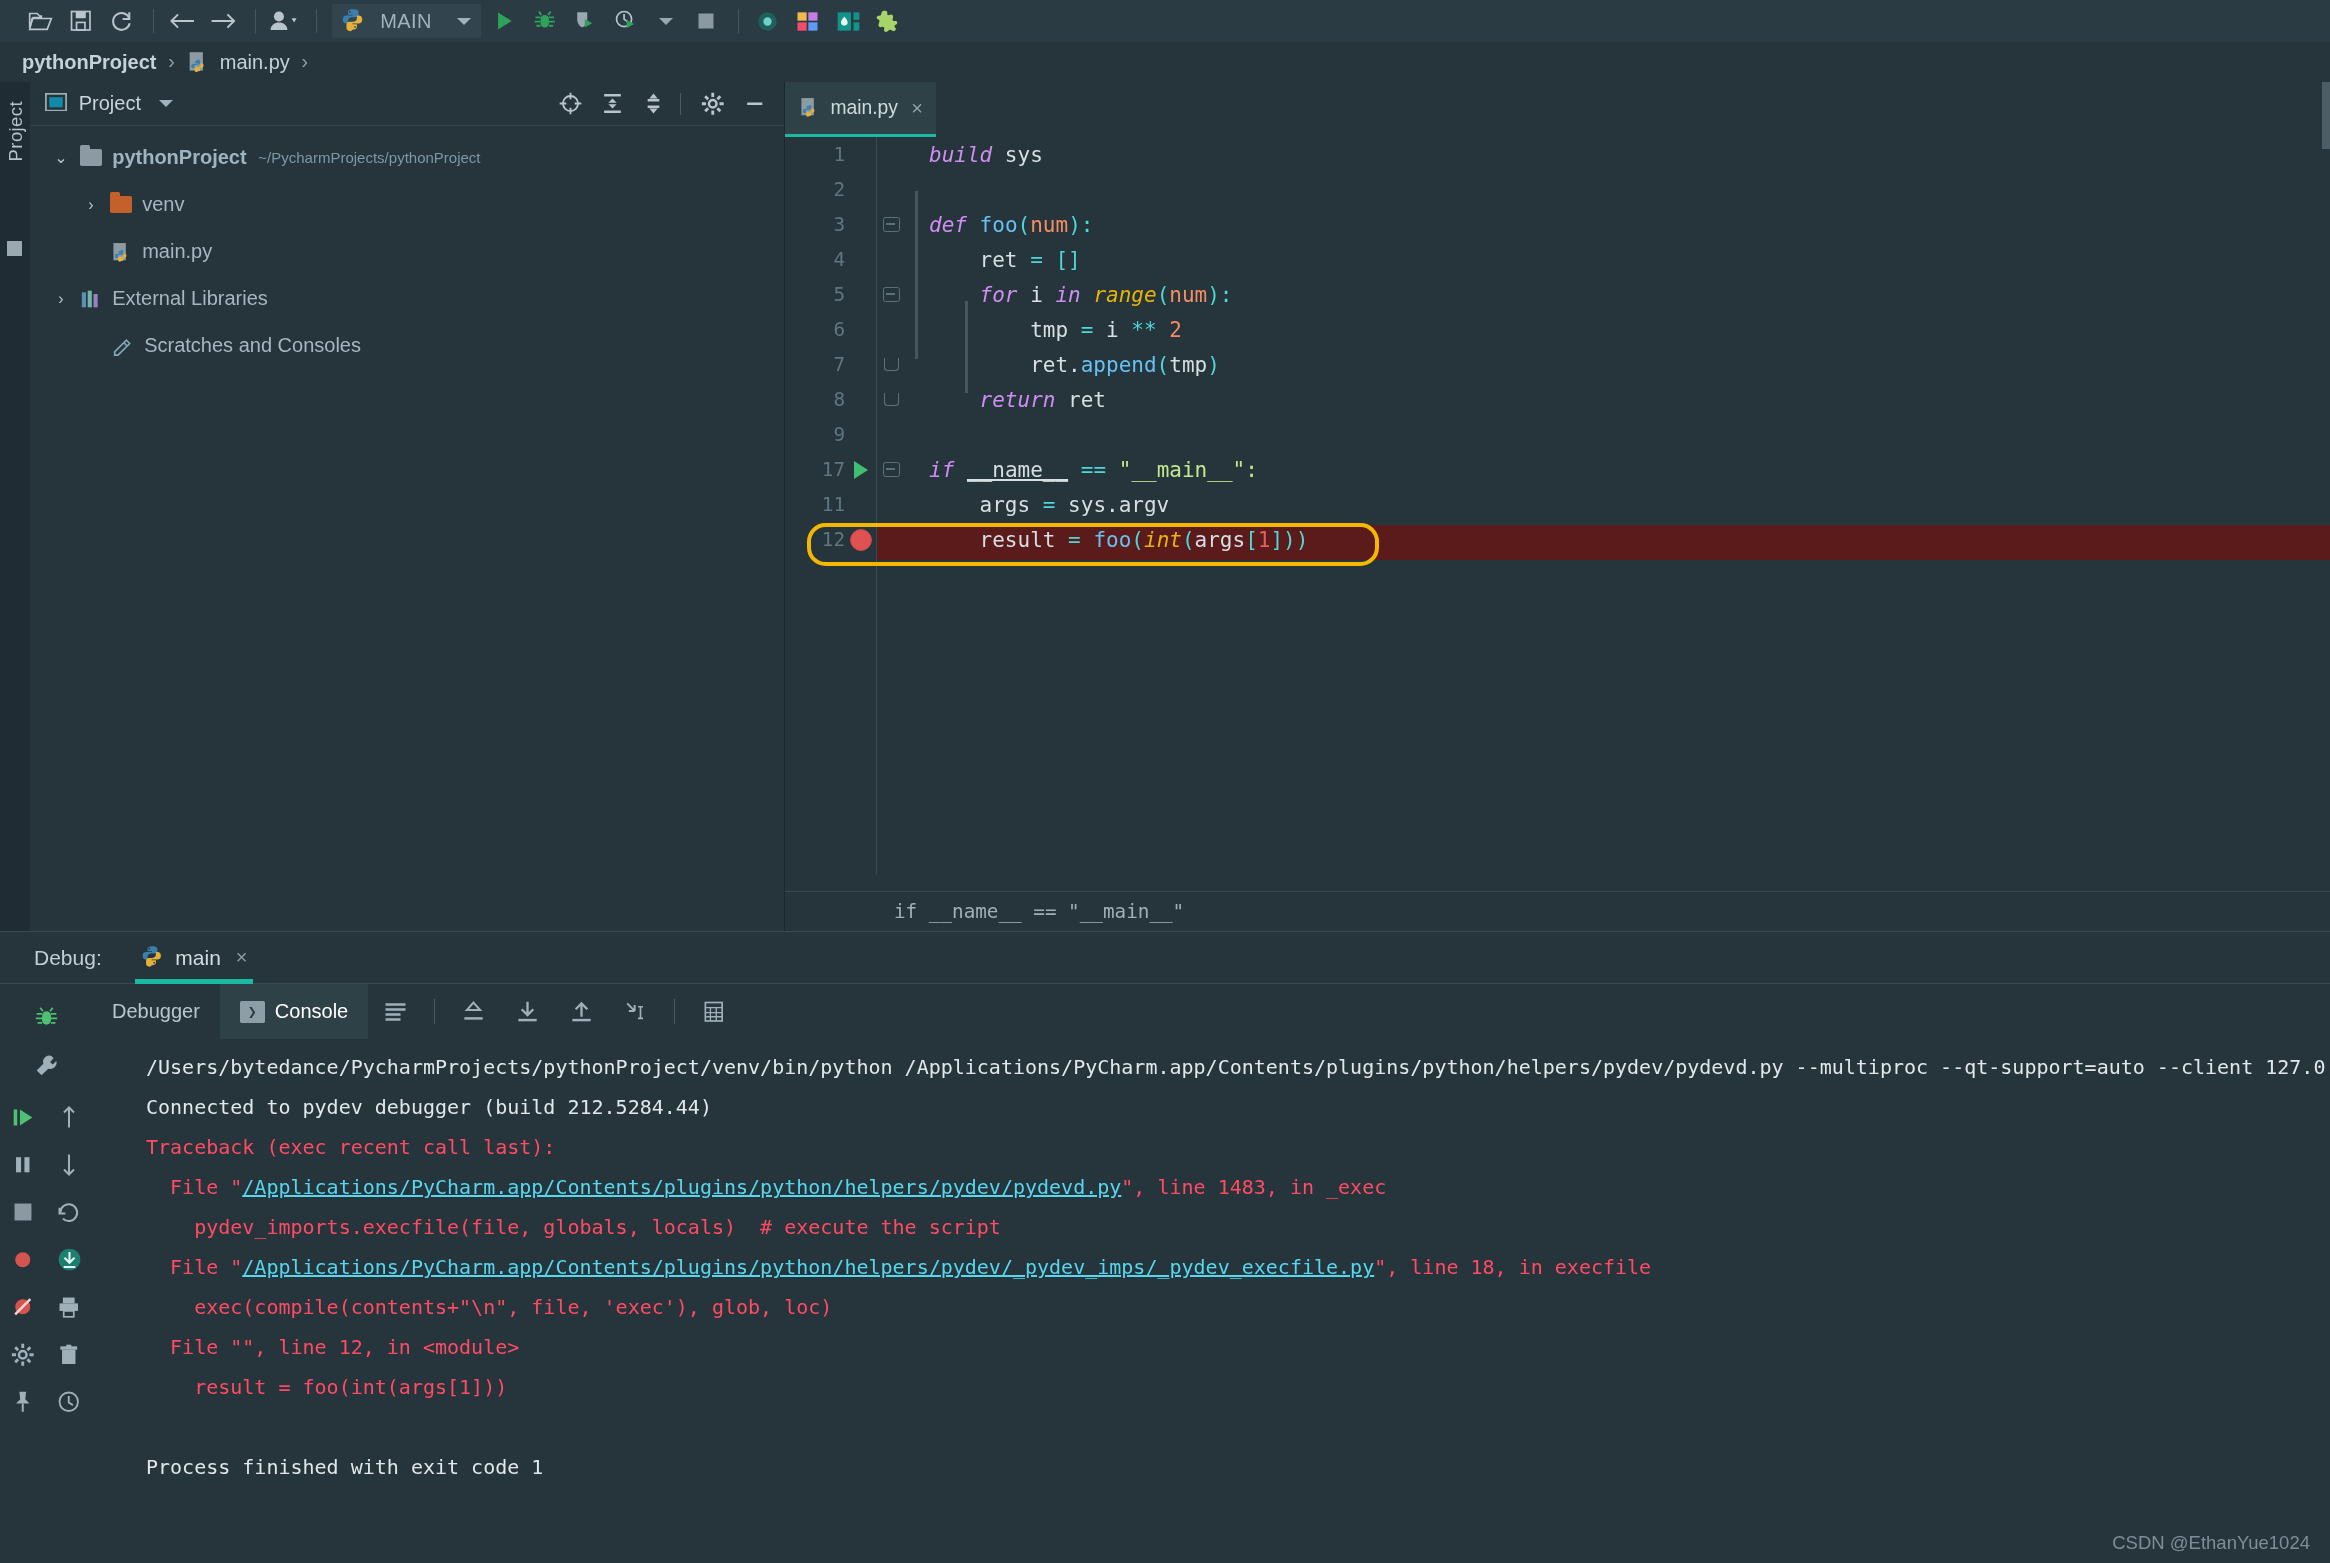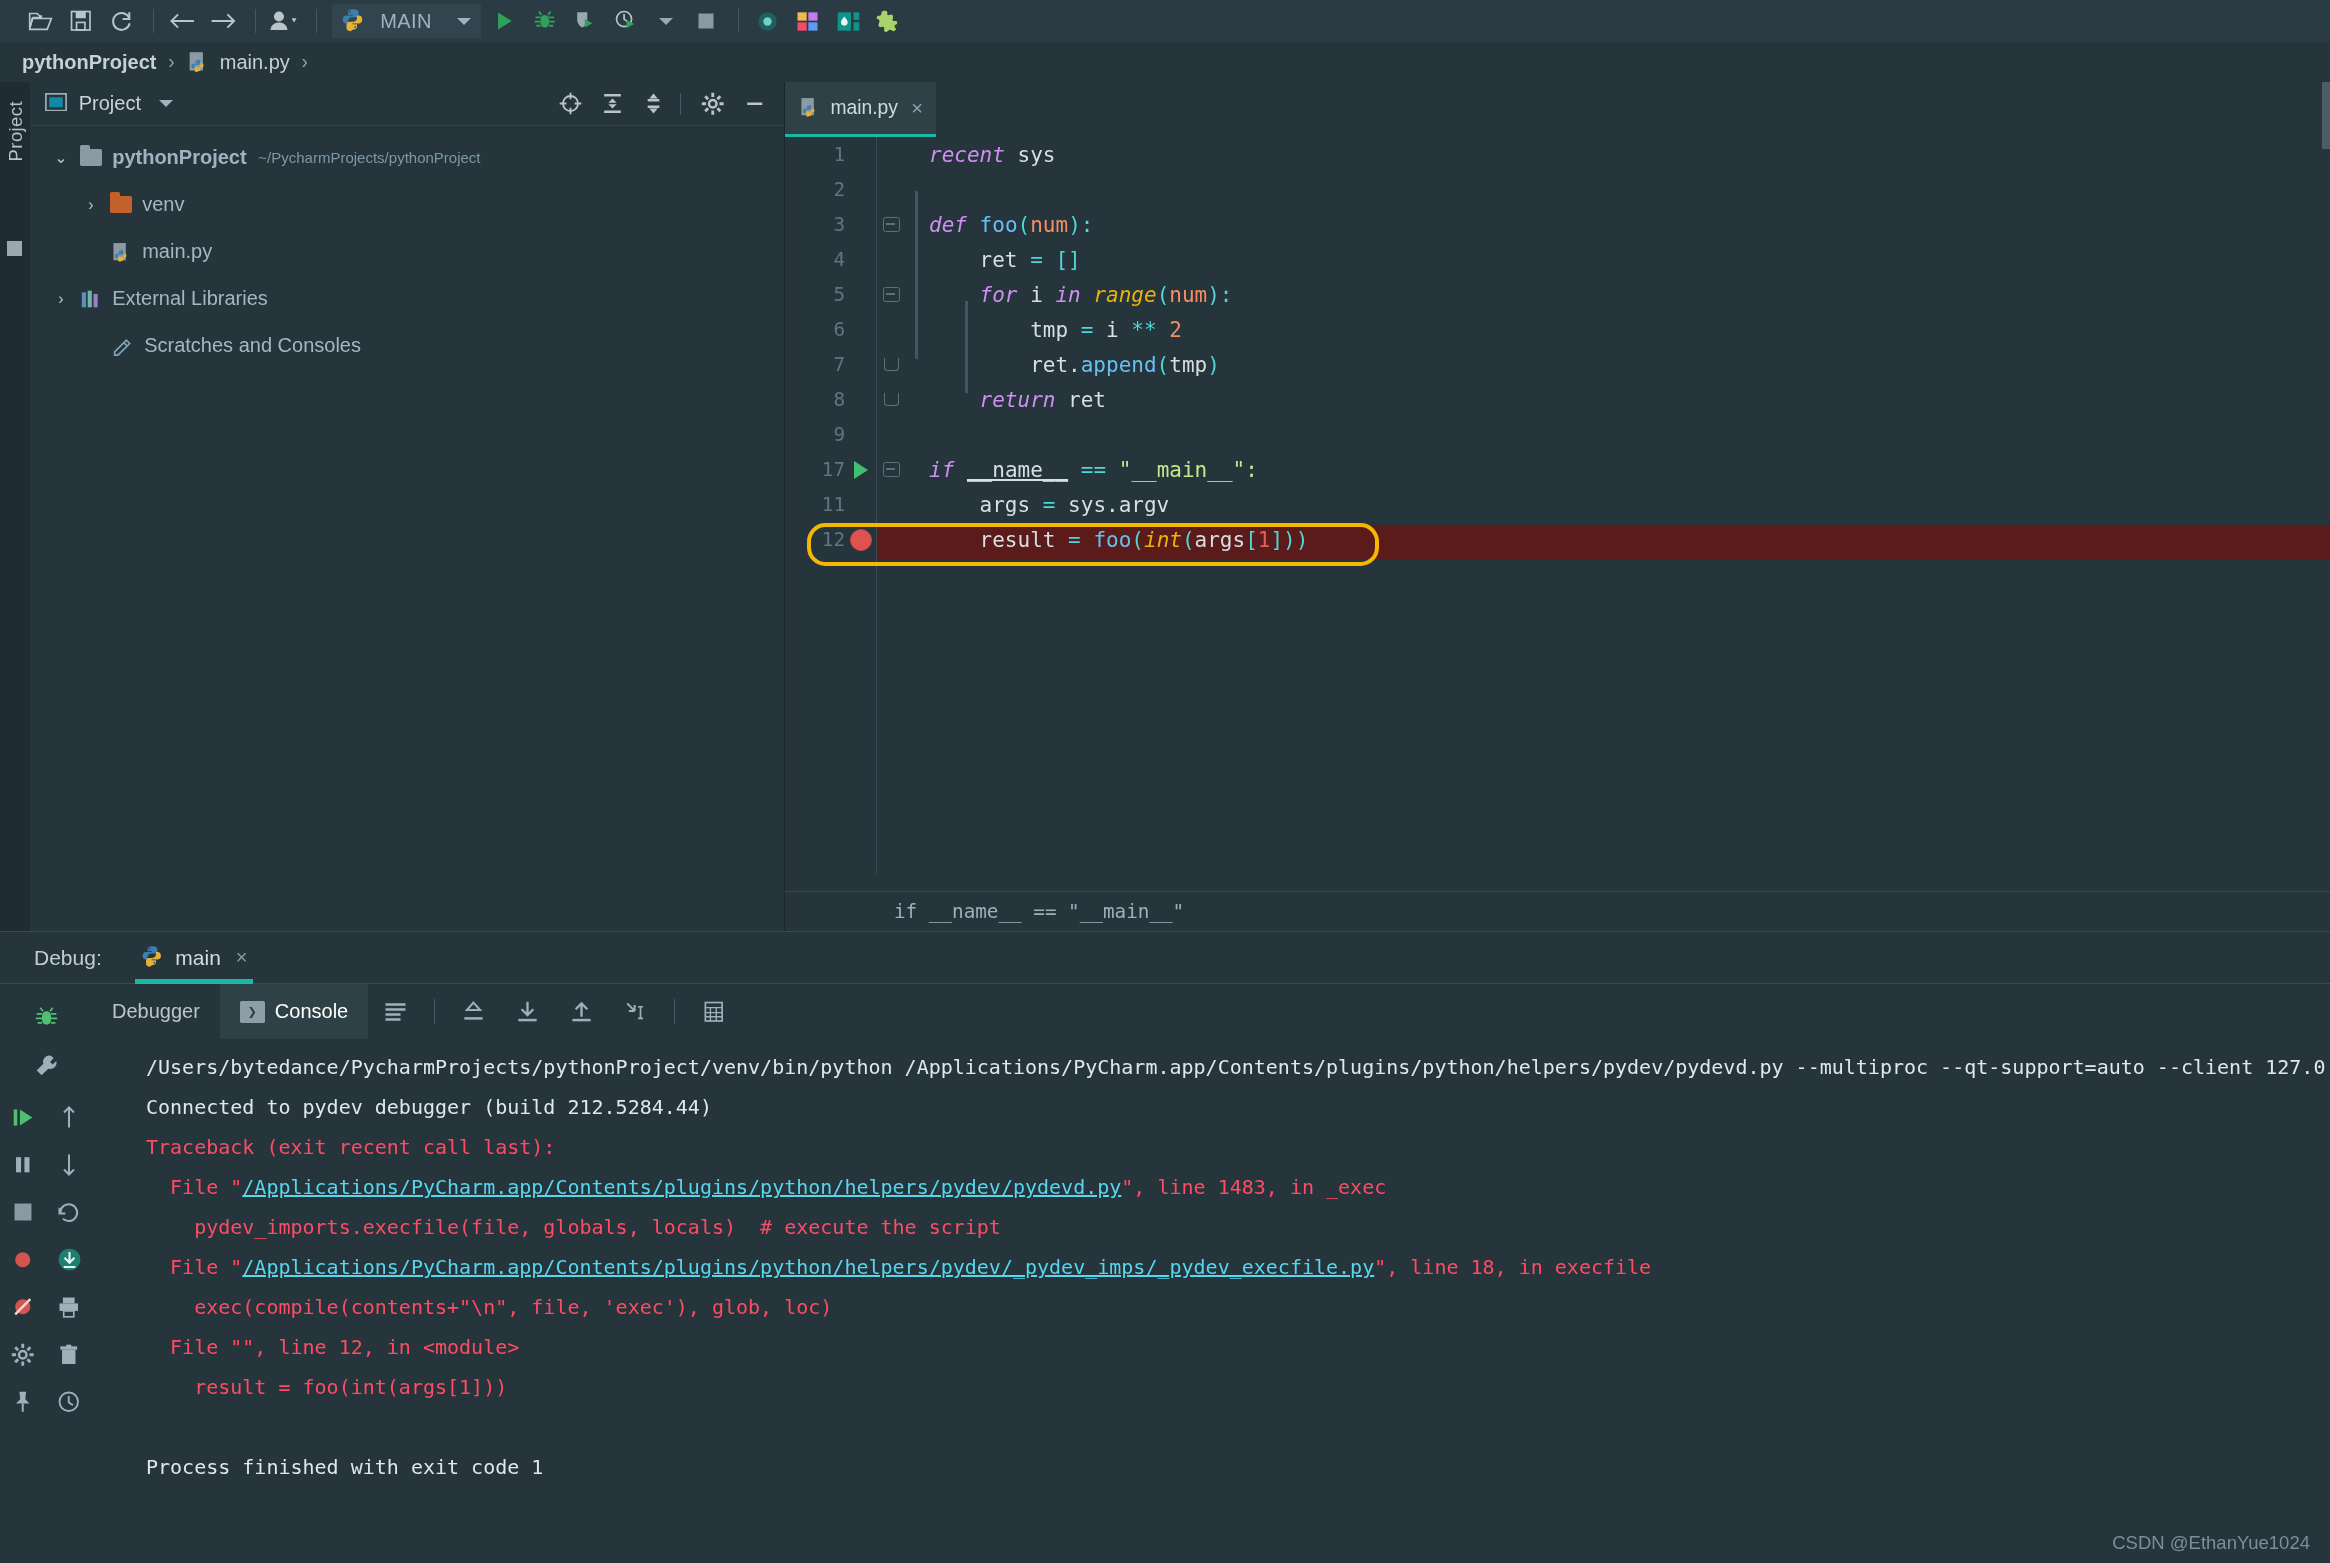--- a/index.html
+++ b/index.html
@@ -479,21 +479,21 @@
     <div class="foldbar" style="top:54px;height:168px"></div>
     <div class="foldbar" style="left:180px;top:164px;height:92px"></div>
 
     <div class="errline" style="top:388px"></div>
 
     <div class="codelines" id="code-lines">
         <div class="cl">
           <span class="lnum">1</span>
           <span class="gicons"></span>
           <span style="width: 28.5px; flex: 0 0 28.5px; display: flex; align-items: center; justify-content: center;"></span>
-          <span class="ctext"><span class="k-kw">recent</span><span class="k-plain"> sys</span></span>
+          <span class="ctext"><span class="k-kw">build</span><span class="k-plain"> sys</span></span>
         </div>
         <div class="cl">
           <span class="lnum">2</span>
           <span class="gicons"></span>
           <span style="width: 28.5px; flex: 0 0 28.5px; display: flex; align-items: center; justify-content: center;"></span>
           <span class="ctext"></span>
         </div>
         <div class="cl">
           <span class="lnum">3</span>
           <span class="gicons"></span>
@@ -748,21 +748,21 @@
       <svg width="23.5" height="23.5" viewBox="0 0 28 28">
           <rect x="4" y="3" width="20" height="22" fill="none" stroke="#9fb0b8" stroke-width="2"></rect>
           <path d="M4 9h20M10 9v16M17 9v16M4 15h20M4 20h20" stroke="#9fb0b8" stroke-width="1.6"></path>
         </svg>
     </div>
   </div>
 
   <div class="console" id="console-out">
       <div class="cline"><span class="c-white">/Users/bytedance/PycharmProjects/pythonProject/venv/bin/python /Applications/PyCharm.app/Contents/plugins/python/helpers/pydev/pydevd.py --multiproc --qt-support=auto --client 127.0</span></div>
       <div class="cline"><span class="c-white">Connected to pydev debugger (build 212.5284.44)</span></div>
-      <div class="cline"><span class="c-red">Traceback (exit recent call last):</span></div>
+      <div class="cline"><span class="c-red">Traceback (exec recent call last):</span></div>
       <div class="cline"><span class="c-red">  File "</span><span class="c-link">/Applications/PyCharm.app/Contents/plugins/python/helpers/pydev/pydevd.py</span><span class="c-red">", line 1483, in _exec</span></div>
       <div class="cline"><span class="c-red">    pydev_imports.execfile(file, globals, locals)  # execute the script</span></div>
       <div class="cline"><span class="c-red">  File "</span><span class="c-link">/Applications/PyCharm.app/Contents/plugins/python/helpers/pydev/_pydev_imps/_pydev_execfile.py</span><span class="c-red">", line 18, in execfile</span></div>
       <div class="cline"><span class="c-red">    exec(compile(contents+"\n", file, 'exec'), glob, loc)</span></div>
       <div class="cline"><span class="c-red">  File "</span><span class="c-red">", line 12, in &lt;module&gt;</span></div>
       <div class="cline"><span class="c-red">    result = foo(int(args[1]))</span></div>
       <div class="cline"></div>
       <div class="cline"><span class="c-white">Process finished with exit code 1</span></div>
     </div>
 

